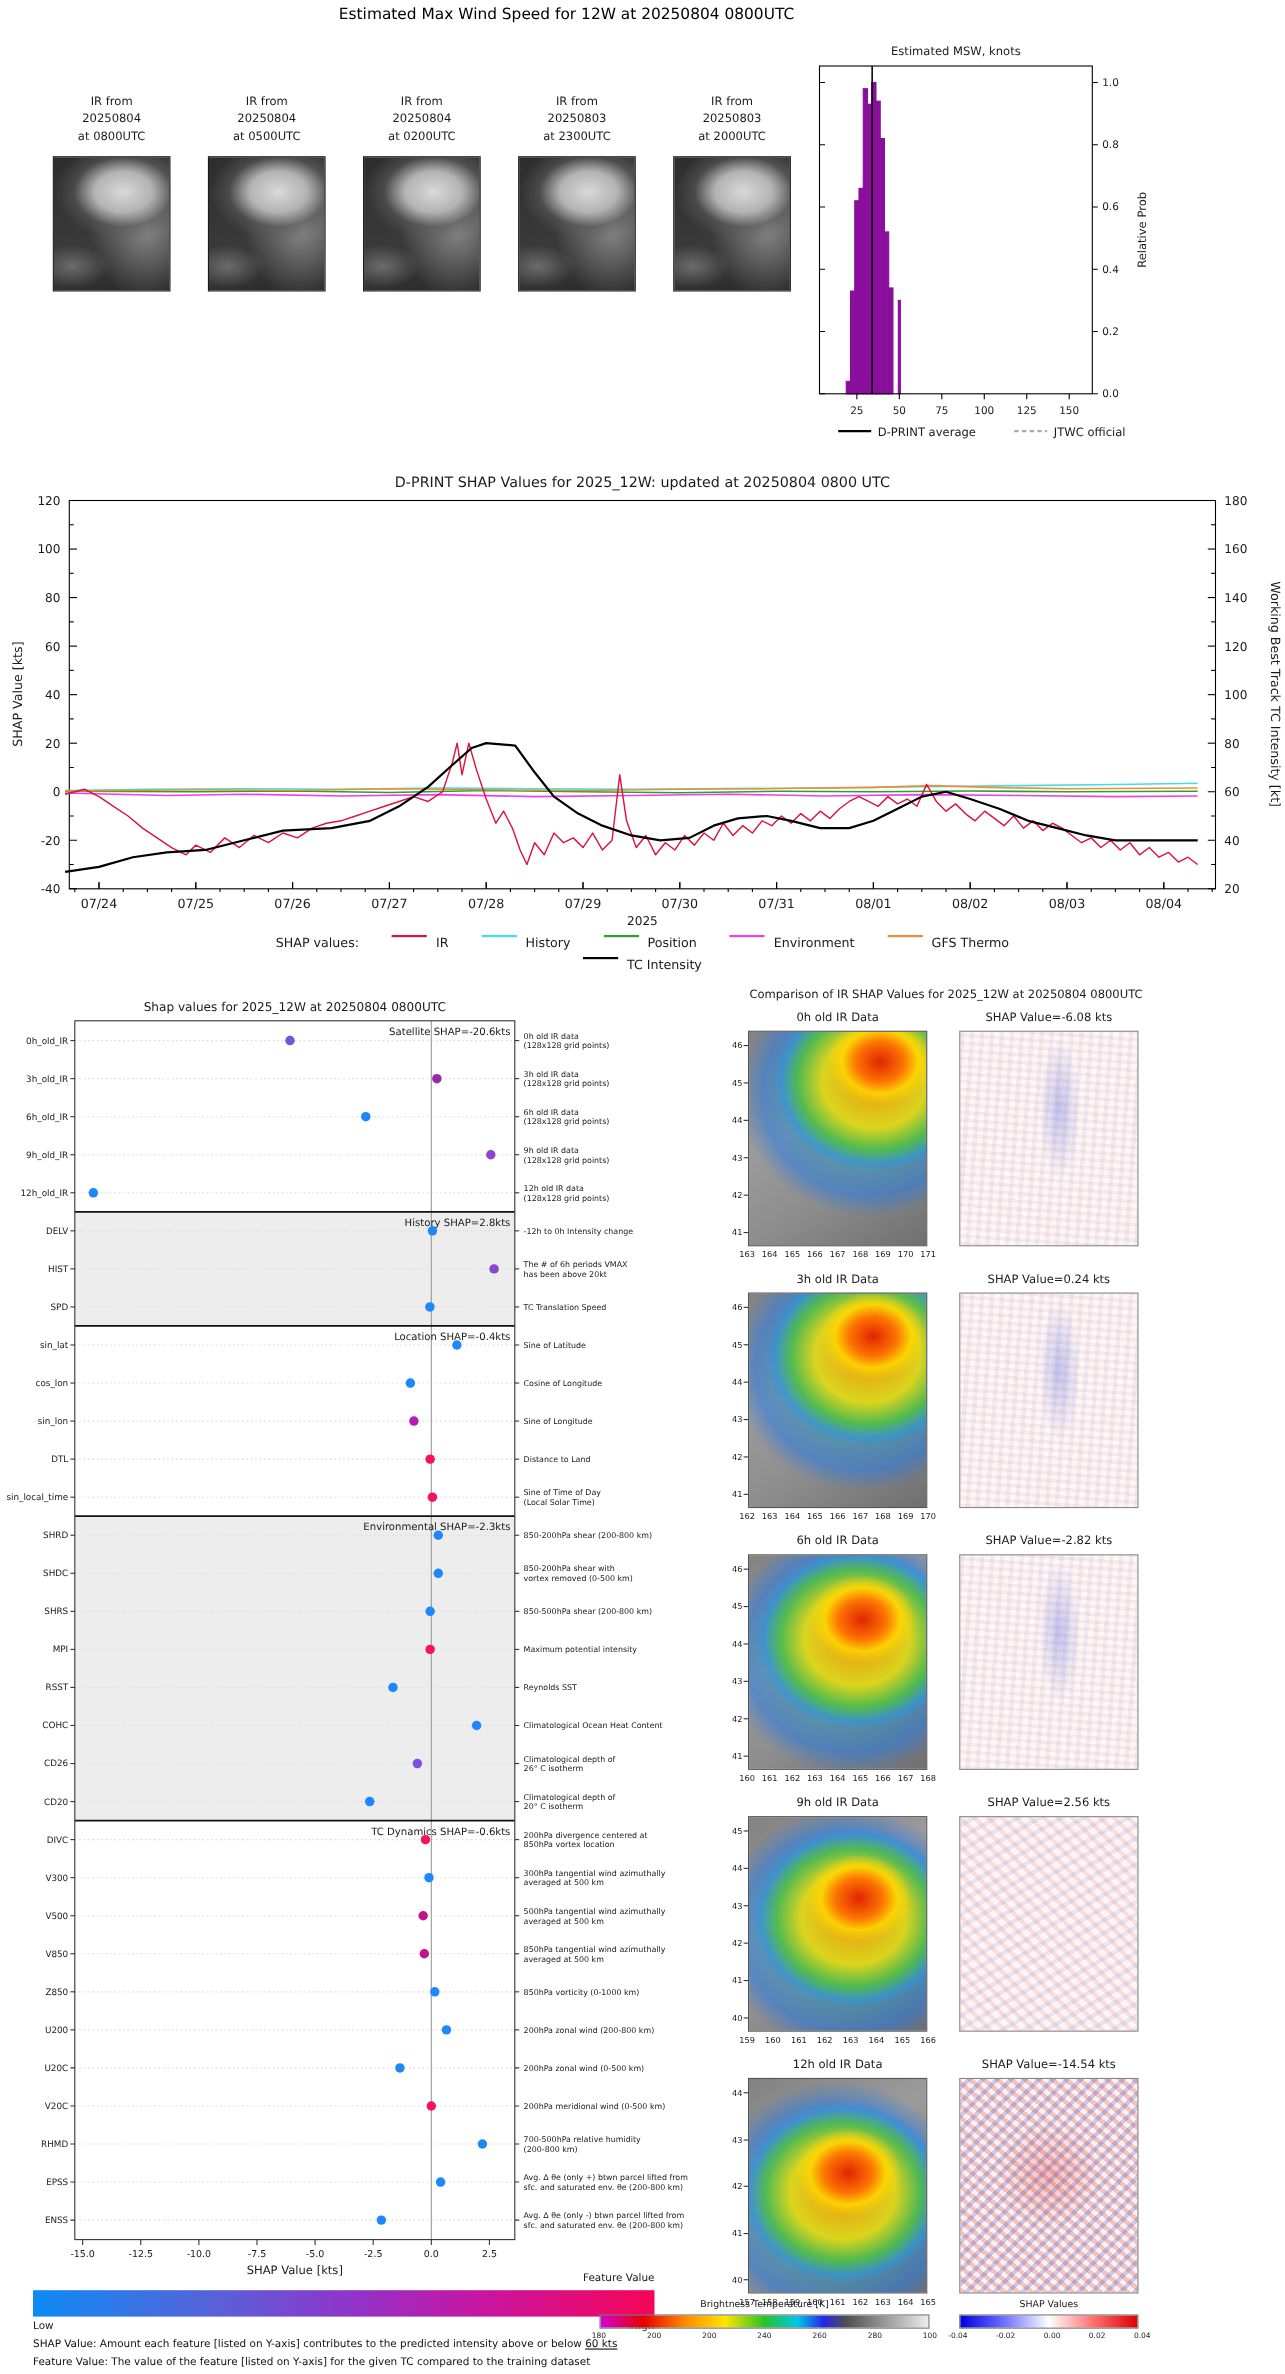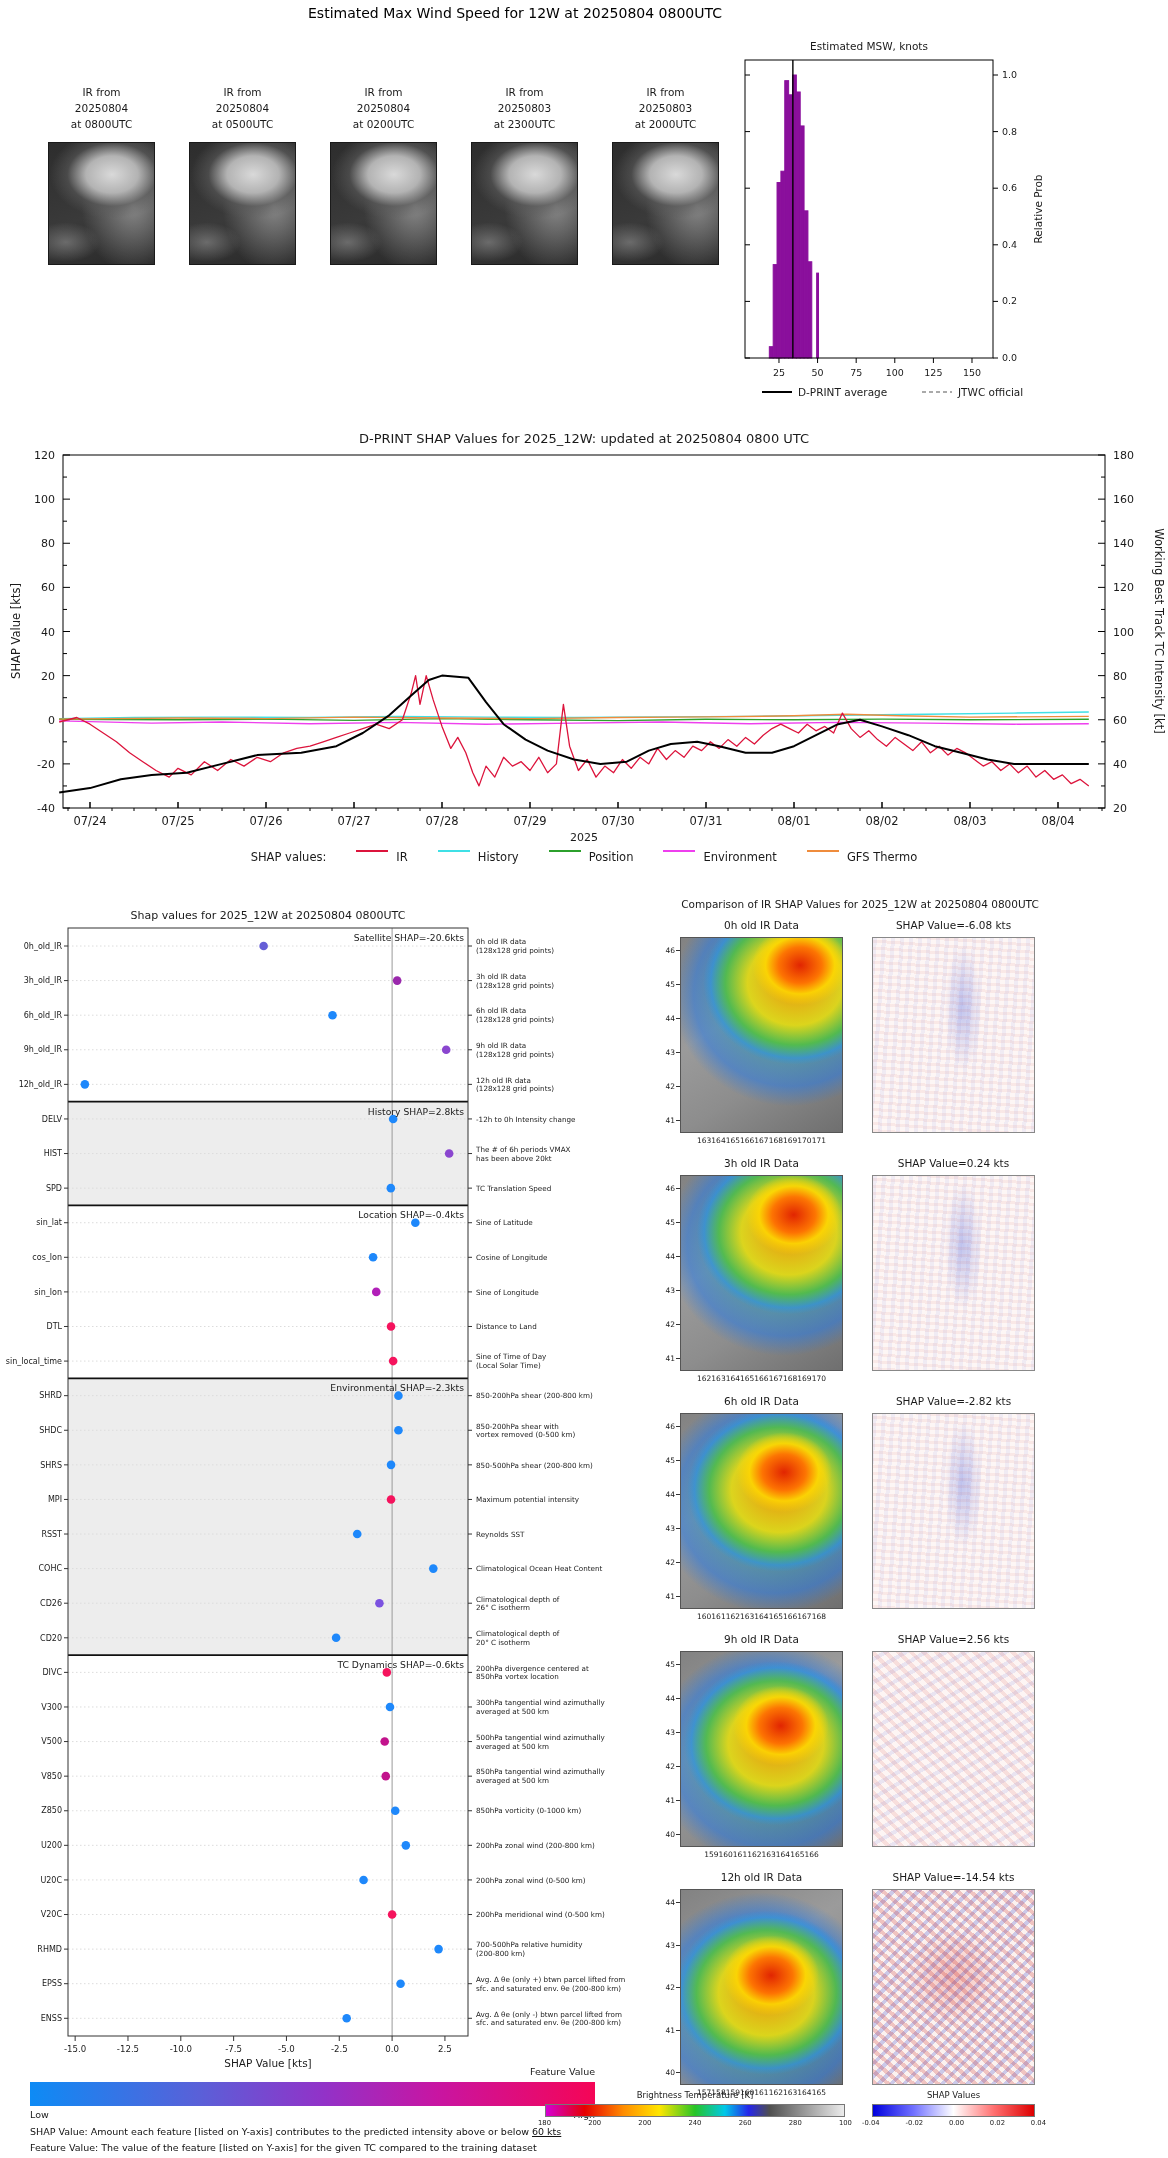--- a/index.html
+++ b/index.html
@@ -43,21 +43,21 @@
   .sv3{background:
       repeating-linear-gradient(45deg, rgba(210,60,50,.12) 0 4px, rgba(255,255,255,0) 4px 9px),
       repeating-linear-gradient(-30deg, rgba(60,80,215,.10) 0 4px, rgba(255,255,255,0) 4px 10px),
       #fdf5f4;}
   .sv4{background:
       repeating-linear-gradient(40deg, rgba(200,30,25,.22) 0 4px, rgba(255,255,255,0) 4px 8px),
       repeating-linear-gradient(-45deg, rgba(35,55,205,.22) 0 4px, rgba(255,255,255,0) 4px 9px),
       radial-gradient(ellipse 60px 60px at 50% 45%, rgba(220,40,30,.25), rgba(220,40,30,0) 80%),
       #fbf2f0;}
   .tick-lbl{position:absolute;font-size:7.5px;color:#1a1a1a;}
-  .lon-row{position:absolute;display:flex;justify-content:center;font-size:7.5px;}
+  .lon-row{position:absolute;display:flex;justify-content:space-between;font-size:7.5px;}
   
   .cbar{position:absolute;border:1px solid #777;box-sizing:border-box;}
   #fv-bar{left:30px;top:2082px;width:565px;height:24px;border:none;
     background:linear-gradient(90deg,#0d8bf5,#5a60d8 30%,#9232c8 52%,#c815a2 72%,#f50556 100%);}
   #bt-bar{left:545px;top:2104px;width:300px;height:13px;
     background:linear-gradient(90deg,#d400d4 0%,#e60000 13%,#ff8c00 26%,#ffe600 38%,#27c427 50%,#00c8e8 60%,#2525ea 68%,#4f4f4f 75%,#ececec 100%);}
   #sh-bar{left:872px;top:2104px;width:163px;height:13px;
     background:linear-gradient(90deg,#0000dd,#7070ff 25%,#ffffff 50%,#ff7070 75%,#dd0000 100%);}
   .cb-ticks{position:absolute;display:flex;justify-content:space-between;font-size:6.8px;}
   .small-lbl{position:absolute;font-size:9.5px;}
@@ -298,20 +298,26 @@
           <div class="leg-line" style="border-top-color: rgb(44, 160, 44);"></div>
           <div>Position</div>
         </div>
         <div class="leg-item">
           <div class="leg-line" style="border-top-color: rgb(238, 63, 238);"></div>
           <div>Environment</div>
         </div>
         <div class="leg-item">
           <div class="leg-line" style="border-top-color: rgb(239, 140, 60);"></div>
           <div>GFS Thermo</div>
+        </div>
+      </div>
+      <div class="leg-row">
+        <div class="leg-item">
+          <div class="leg-line" style="border-top-color: rgb(0, 0, 0);"></div>
+          <div>TC Intensity</div>
         </div>
       </div>
     </div>
 
   <svg class="abs" id="dot" style="left:0;top:905px" width="660" height="1170">
       <rect x="68" y="196.65" width="400" height="103.78" fill="#ededed"></rect>
       <rect x="68" y="473.37000000000006" width="400" height="276.72999999999996" fill="#ededed"></rect>
       <line x1="68" y1="41" x2="468" y2="41" stroke="#dcdcdc" stroke-dasharray="1.5,2.5"></line>
       <line x1="68" y1="75.59" x2="468" y2="75.59" stroke="#dcdcdc" stroke-dasharray="1.5,2.5"></line>
       <line x1="68" y1="110.18" x2="468" y2="110.18" stroke="#dcdcdc" stroke-dasharray="1.5,2.5"></line>

